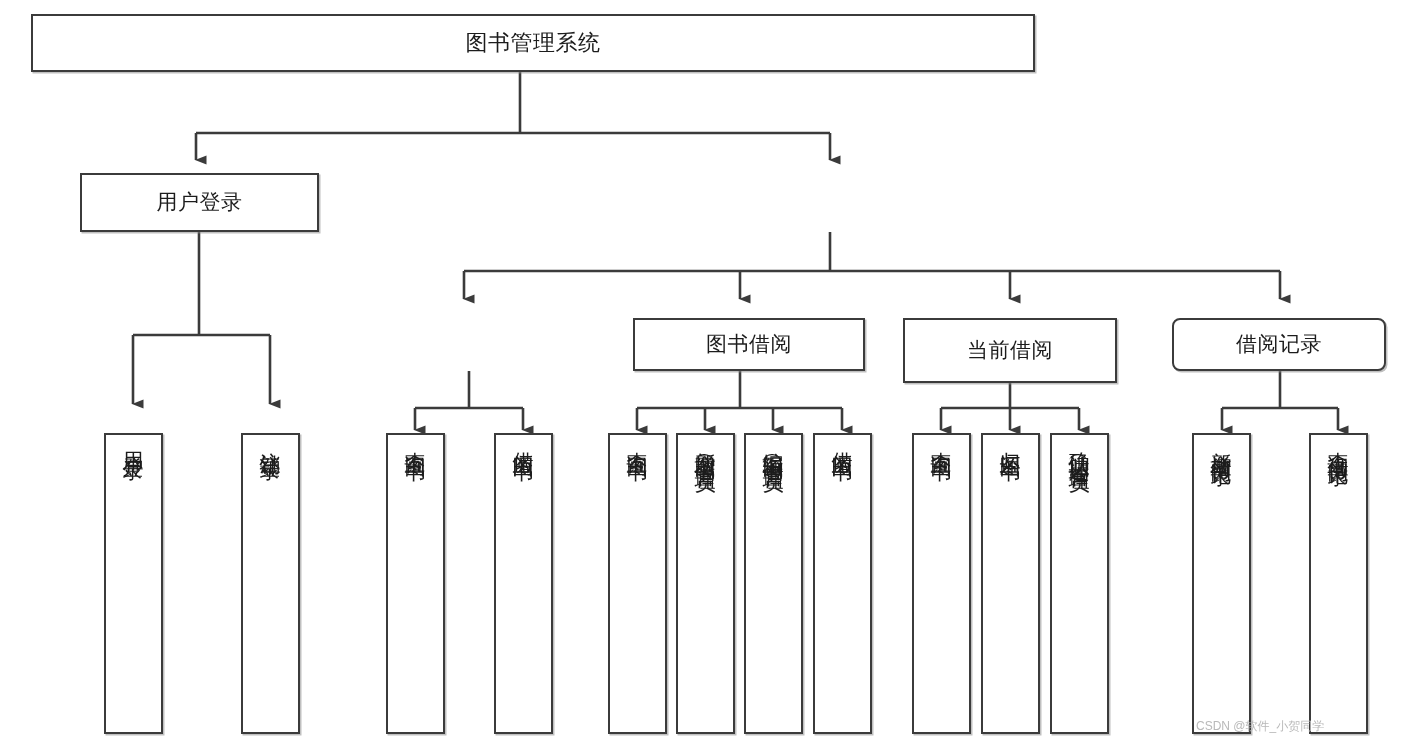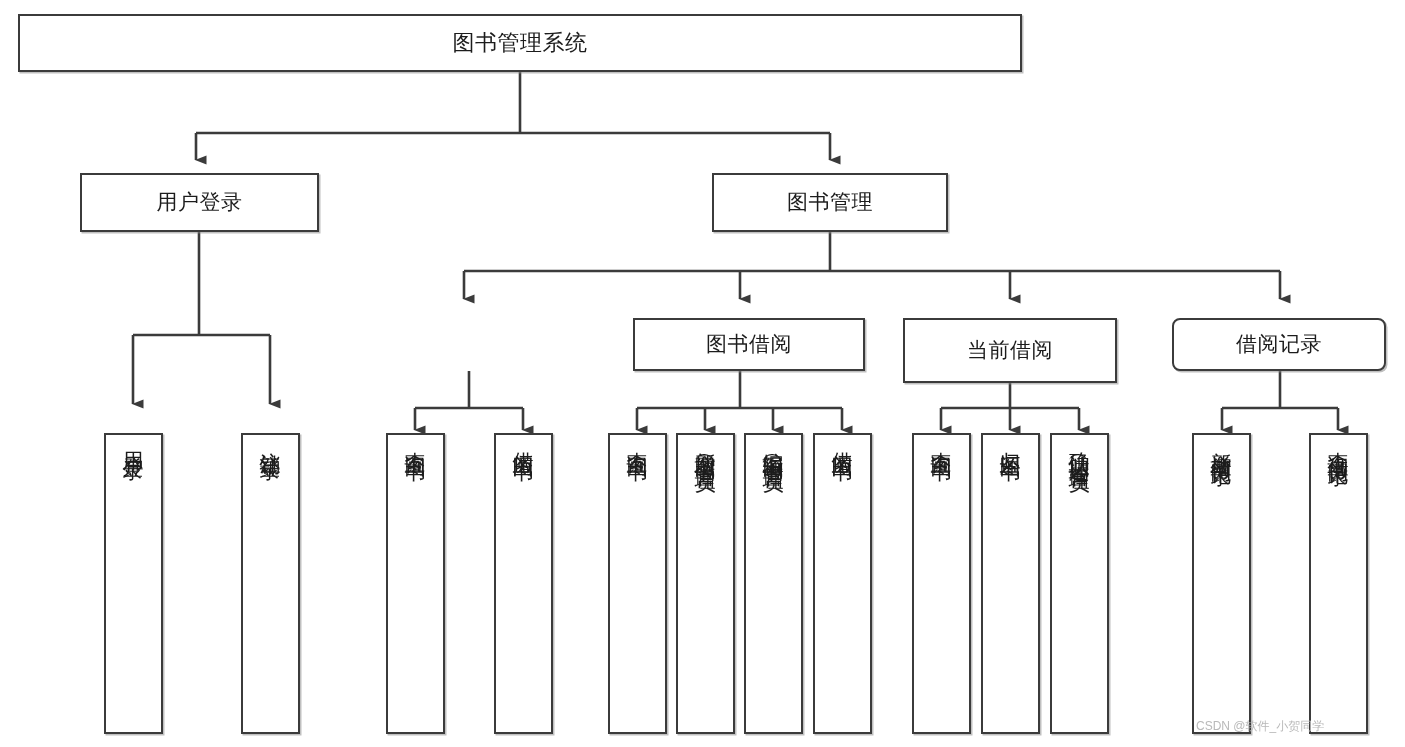--- a/index.html
+++ b/index.html
@@ -122,29 +122,26 @@
       <path d="M1010,408 L1010,430" marker-end="url(#arrowhead)"></path>
       <path d="M1079,408 L1079,430" marker-end="url(#arrowhead)"></path>
 
       <path d="M1280,371 L1280,408"></path>
       <path d="M1222,408 L1338,408"></path>
       <path d="M1222,408 L1222,430" marker-end="url(#arrowhead)"></path>
       <path d="M1338,408 L1338,430" marker-end="url(#arrowhead)"></path>
     </g>
   </svg>
 
-  <div class="node horizontal root" style="left:18px; top:14px; width:1004px; height:58px;">
+  <div class="node horizontal root" style="left:31px; top:14px; width:1004px; height:58px;">
     <span class="label">图书管理系统</span>
   </div>
 
   <div class="node horizontal" style="left:80px; top:173px; width:239px; height:59px;">
     <span class="label">用户登录</span>
-  </div>
-  <div class="node horizontal" style="left:712px; top:173px; width:236px; height:59px;">
-    <span class="label">图书管理</span>
   </div>
 
   <div class="node horizontal" style="left:633px; top:318px; width:232px; height:53px;">
     <span class="label">图书借阅</span>
   </div>
   <div class="node horizontal" style="left:903px; top:318px; width:214px; height:65px;">
     <span class="label">当前借阅</span>
   </div>
   <div class="node horizontal" style="left:1172px; top:318px; width:214px; height:53px;border-radius:8px;">
     <span class="label">借阅记录</span>

